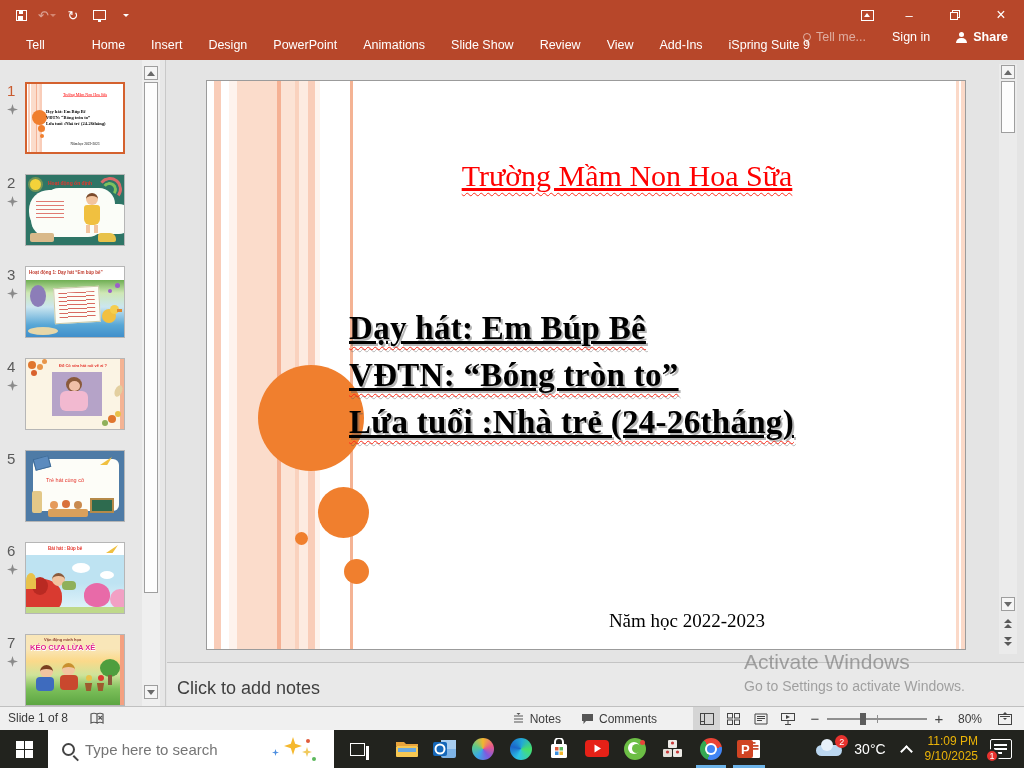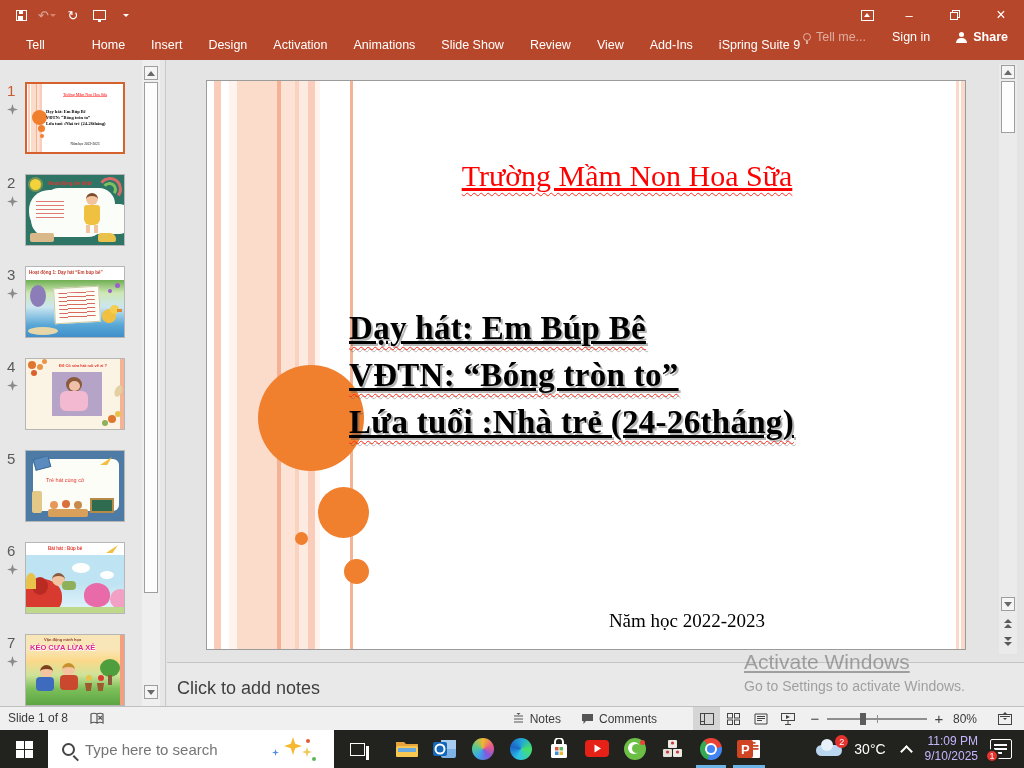--- a/index.html
+++ b/index.html
@@ -75,36 +75,36 @@
   .school-title .squig { text-underline-offset:6px; }
   .year-text { position:absolute; left:240px; top:529px; width:480px; text-align:center; font-family:"Liberation Serif", serif; font-size:19px; color:#000; }
 
   
   .sscroll { position:absolute; left:999px; top:4px; width:18px; height:590px; background:#EBEBEB; }
 
   
   .notespane { position:absolute; left:167px; top:602px; width:857px; height:44px; background:#E9E9E9; border-top:1px solid #C4C4C4; }
   .notespane .ph { position:absolute; left:10px; top:15px; font-size:18px; color:#3f3f3f; }
   .watermark { position:absolute; left:744px; top:590px; pointer-events:none; }
-  .wm1 { font-size:21px; color:rgba(110,110,110,.6);text-decoration:underline; }
+  .wm1 { font-size:21px; color:rgba(110,110,110,.6); }
   .wm2 { font-size:14px; color:rgba(120,120,120,.65); margin-top:4px; }
 
   
   .statusbar { position:absolute; left:0; top:706px; width:1024px; height:24px; background:#F0F0F0; border-top:1px solid #C0C0C0; font-size:12px; color:#3b3b3b; }
   .sb-left { position:absolute; left:8px; top:4px; display:flex; gap:22px; align-items:center; }
   .sb-right { position:absolute; right:6px; top:0; height:23px; display:flex; align-items:center; gap:0; }
   .sb-item { display:flex; align-items:center; gap:5px; padding:0 10px; height:23px; }
   .viewbtn { width:27px; height:23px; display:flex; align-items:center; justify-content:center; }
   .viewbtn.active { background:#D5D5D5; }
   .zoomctl { display:flex; align-items:center; gap:6px; padding:0 8px; }
   .ztrack { position:relative; width:100px; height:2px; background:#8f8f8f; }
   .ztick { position:absolute; left:50px; top:-3px; width:1px; height:8px; background:#8f8f8f; }
   .zhandle { position:absolute; left:33px; top:-5px; width:6px; height:12px; background:#5c5c5c; }
   .zsign { font-size:15px; color:#444; width:12px; text-align:center; }
-  .zpct { width:34px; text-align:left; }
+  .zpct { width:34px; text-align:center; }
 
   
   .taskbar { position:absolute; left:0; top:730px; width:1024px; height:38px; background:#22231E; display:flex; align-items:center; }
   .startbtn { width:48px; height:38px; display:flex; align-items:center; justify-content:center; }
   .winlogo { position:relative; width:17px; height:17px; }
   .winlogo i { position:absolute; width:8px; height:8px; background:#fff; }
   .winlogo i:nth-child(1){left:0;top:0;} .winlogo i:nth-child(2){right:0;top:0;}
   .winlogo i:nth-child(3){left:0;bottom:0;} .winlogo i:nth-child(4){right:0;bottom:0;}
   .searchbox { position:relative; width:286px; height:38px; background:#fff; display:flex; align-items:center; }
   .searchbox input { border:none; outline:none; font-size:15px; color:#333; width:170px; font-family:"Liberation Sans",sans-serif; background:transparent; }
@@ -118,21 +118,21 @@
   .tv:after { content:""; position:absolute; right:-5px; top:2px; width:3px; height:12px; border-top:1.5px solid #fff; border-bottom:1.5px solid #fff; background:#fff; }
   .tbicon { position:relative; width:38px; height:38px; display:flex; align-items:center; justify-content:center; }
   .underline-ind { position:absolute; bottom:0; height:3px; background:#6CB3E8; }
   .tray { position:absolute; right:0; top:0; height:38px; display:flex; align-items:center; }
   .weather { position:relative; width:36px; height:28px; }
   .cloud { position:absolute; left:2px; top:10px; width:26px; height:11px; background:#BBD7F0; border-radius:8px; }
   .cloud:before { content:""; position:absolute; left:5px; top:-6px; width:12px; height:12px; border-radius:50%; background:#E8F1FA; }
   .badge { position:absolute; border-radius:50%; background:#E8322E; color:#fff; font-size:9px; display:flex; align-items:center; justify-content:center; }
   .temp { color:#fff; font-size:14px; margin:0 10px 0 4px; }
   .chevup { width:9px; height:9px; border-left:2px solid #fff; border-top:2px solid #fff; transform:rotate(45deg); margin:4px 14px 0 6px; }
-  .clock { color:#c4b5fd; font-size:12px; text-align:right; line-height:15px; margin-right:12px; }
+  .clock { color:#eab308; font-size:12px; text-align:right; line-height:15px; margin-right:12px; }
   .notif { position:relative; width:22px; height:20px; border:1.5px solid #fff; border-radius:2px; margin-right:12px; }
   .notif i { position:absolute; left:3px; height:1.5px; background:#fff; }
   .notif .badge { left:-6px; bottom:-5px; width:14px; height:14px; border:2px solid #22231E; font-size:9px; }
 
   
   .abs { position:absolute; }
   .r50 { border-radius:50%; }
   svg { display:block; }
 </style>
 </head>
@@ -174,21 +174,21 @@
         </div>
       <div class="winbtn" style="font-size:16px">×</div>
     </div>
   </div>
 
   <div class="tabsrow">
     <div class="tab file">Tell</div>
     <div class="tab" style="margin-left:14px">Home</div>
     <div class="tab">Insert</div>
     <div class="tab">Design</div>
-    <div class="tab">Activation</div>
+    <div class="tab">PowerPoint</div>
     <div class="tab">Animations</div>
     <div class="tab">Slide Show</div>
     <div class="tab">Review</div>
     <div class="tab">View</div>
     <div class="tab">Add-Ins</div>
     <div class="tab">iSpring Suite 9</div>
     <div class="tabs-right">
       <div class="tellme">
           <span class="bulb"></span>
           <span>Tell me...</span>

